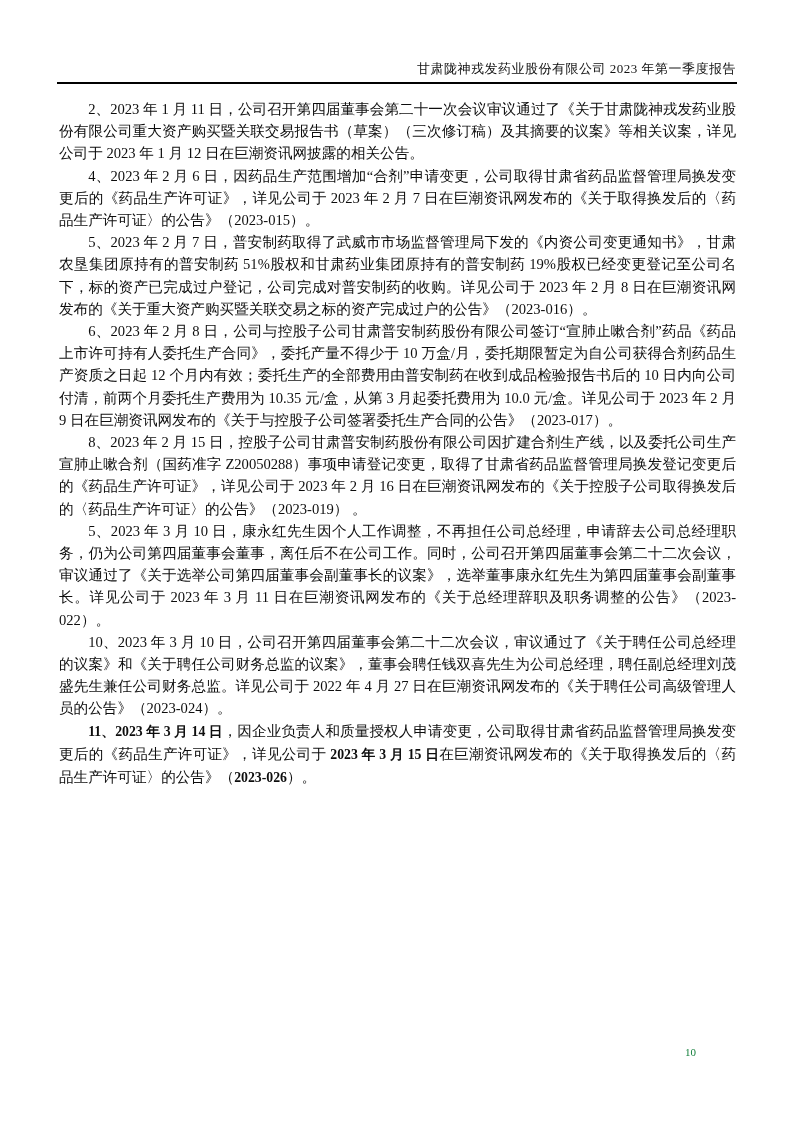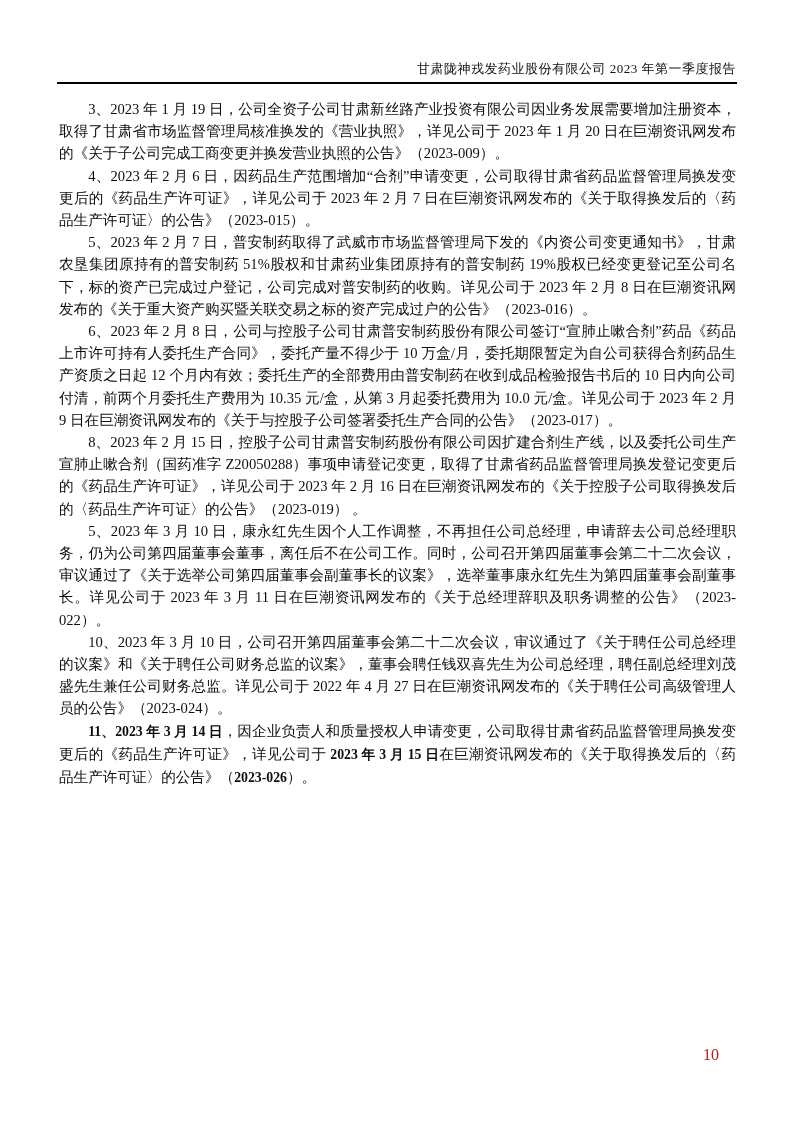--- a/index.html
+++ b/index.html
@@ -54,36 +54,36 @@
     font-family: "Liberation Serif", "DejaVu Serif", serif;
   }
   .seg-sans {
     font-family: Liberation Serif, serif;
     font-weight: 600;
     font-size: 13.8px;
   }
   .page-number {
     position: absolute;
     top: 1038px;
-    left: 703px;
-    font-size: 16px;
-    color: #b91c1c;
+    left: 685px;
+    font-size: 11px;
+    color: #15803d;
   }
 </style>
 </head>
 <body>
 
 <div class="page">
 
   <div class="header">甘肃陇神戎发药业股份有限公司 2023 年第一季度报告</div>
 
   <div class="header-rule"></div>
 
   <div class="content">
-      <p class="para"><span class="seg-serif">3、2023 年 1 月 19 日，公司全资子公司甘肃新丝路产业投资有限公司因业务发展需要增加注册资本，取得了甘肃省市场监督管理局核准换发的《营业执照》，详见公司于 2023 年 1 月 20 日在巨潮资讯网发布的《关于子公司完成工商变更并换发营业执照的公告》（2023-009）。</span></p>
+      <p class="para"><span class="seg-serif">2、2023 年 1 月 11 日，公司召开第四届董事会第二十一次会议审议通过了《关于甘肃陇神戎发药业股份有限公司重大资产购买暨关联交易报告书（草案）（三次修订稿）及其摘要的议案》等相关议案，详见公司于 2023 年 1 月 12 日在巨潮资讯网披露的相关公告。</span></p>
       <p class="para"><span class="seg-serif">4、2023 年 2 月 6 日，因药品生产范围增加“合剂”申请变更，公司取得甘肃省药品监督管理局换发变更后的《药品生产许可证》，详见公司于 2023 年 2 月 7 日在巨潮资讯网发布的《关于取得换发后的〈药品生产许可证〉的公告》（2023-015）。</span></p>
       <p class="para"><span class="seg-serif">5、2023 年 2 月 7 日，普安制药取得了武威市市场监督管理局下发的《内资公司变更通知书》，甘肃农垦集团原持有的普安制药 51%股权和甘肃药业集团原持有的普安制药 19%股权已经变更登记至公司名下，标的资产已完成过户登记，公司完成对普安制药的收购。详见公司于 2023 年 2 月 8 日在巨潮资讯网发布的《关于重大资产购买暨关联交易之标的资产完成过户的公告》（2023-016）。</span></p>
       <p class="para"><span class="seg-serif">6、2023 年 2 月 8 日，公司与控股子公司甘肃普安制药股份有限公司签订“宣肺止嗽合剂”药品《药品上市许可持有人委托生产合同》，委托产量不得少于 10 万盒/月，委托期限暂定为自公司获得合剂药品生产资质之日起 12 个月内有效；委托生产的全部费用由普安制药在收到成品检验报告书后的 10 日内向公司付清，前两个月委托生产费用为 10.35 元/盒，从第 3 月起委托费用为 10.0 元/盒。详见公司于 2023 年 2 月 9 日在巨潮资讯网发布的《关于与控股子公司签署委托生产合同的公告》（2023-017）。</span></p>
       <p class="para"><span class="seg-serif">8、2023 年 2 月 15 日，控股子公司甘肃普安制药股份有限公司因扩建合剂生产线，以及委托公司生产宣肺止嗽合剂（国药准字 Z20050288）事项申请登记变更，取得了甘肃省药品监督管理局换发登记变更后的《药品生产许可证》，详见公司于 2023 年 2 月 16 日在巨潮资讯网发布的《关于控股子公司取得换发后的〈药品生产许可证〉的公告》（2023-019） 。</span></p>
       <p class="para"><span class="seg-serif">5、2023 年 3 月 10 日，康永红先生因个人工作调整，不再担任公司总经理，申请辞去公司总经理职务，仍为公司第四届董事会董事，离任后不在公司工作。同时，公司召开第四届董事会第二十二次会议，审议通过了《关于选举公司第四届董事会副董事长的议案》，选举董事康永红先生为第四届董事会副董事长。详见公司于 2023 年 3 月 11 日在巨潮资讯网发布的《关于总经理辞职及职务调整的公告》（2023-022）。</span></p>
       <p class="para"><span class="seg-serif">10、2023 年 3 月 10 日，公司召开第四届董事会第二十二次会议，审议通过了《关于聘任公司总经理的议案》和《关于聘任公司财务总监的议案》，董事会聘任钱双喜先生为公司总经理，聘任副总经理刘茂盛先生兼任公司财务总监。详见公司于 2022 年 4 月 27 日在巨潮资讯网发布的《关于聘任公司高级管理人员的公告》（2023-024）。</span></p>
       <p class="para"><span class="seg-sans">11、2023 年 3 月 14 日</span><span class="seg-serif">，因企业负责人和质量授权人申请变更，公司取得甘肃省药品监督管理局换发变更后的《药品生产许可证》，详见公司于 </span><span class="seg-sans">2023 年 3 月 15 日</span><span class="seg-serif">在巨潮资讯网发布的《关于取得换发后的〈药品生产许可证〉的公告》（</span><span class="seg-sans">2023-026</span><span class="seg-serif">）。</span></p>
     </div>
 
   <div class="page-number">10</div>

